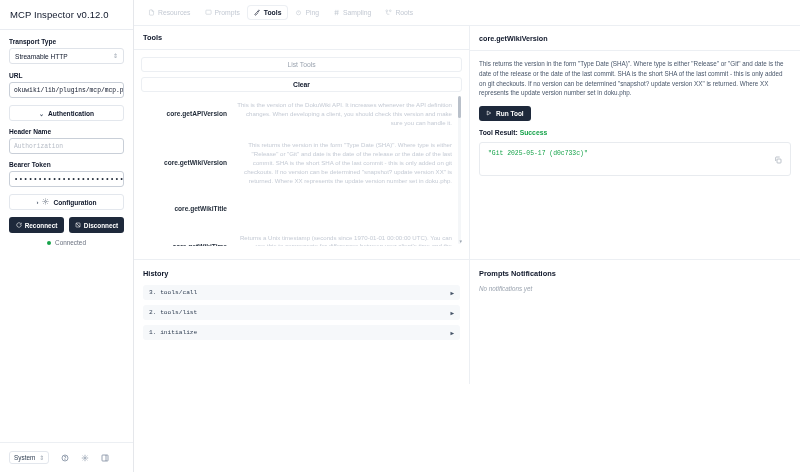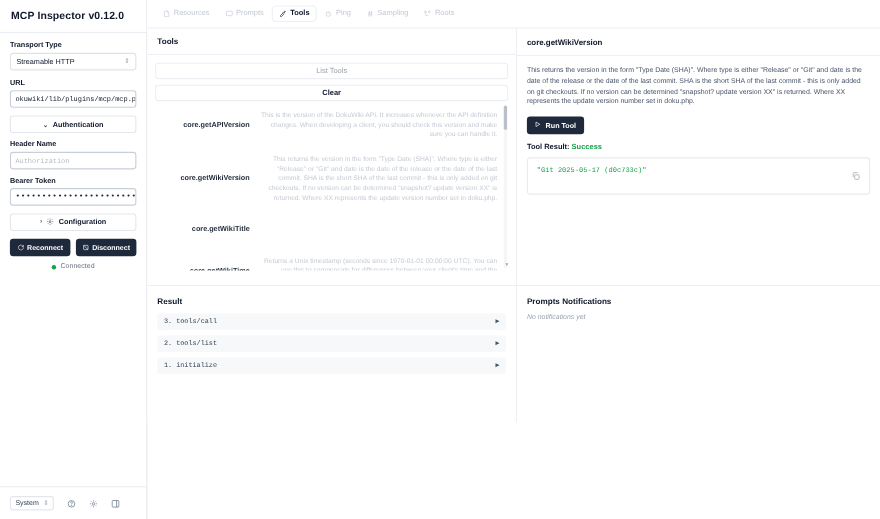--- a/index.html
+++ b/index.html
@@ -17,21 +17,21 @@
     width: 134px; height: 472px;
     background: #ffffff;
     border-right: 1px solid #e5e7eb;
     display: flex; flex-direction: column;
     flex: 0 0 134px;
   }
   .sidebar-head {
     padding: 9px 10px 9px 10px;
     border-bottom: 1px solid #e9ecf1;
   }
-  .app-title { font-size: 9.5px; font-weight: bold; color: #0f172a; letter-spacing: .1px; }
+  .app-title { font-size: 9.5px; font-weight: normal; color: #0f172a; letter-spacing: .1px; }
   .sidebar-body { padding: 8px 9px 0 9px; flex: 1; overflow: hidden; }
 
   .field-label { font-size: 6.6px; font-weight: bold; color: #0f172a; margin-bottom: 3px; }
 
   .select-box {
     height: 16px; border: 1px solid #dfe3e9; border-radius: 3px;
     background: #fff; display: flex; align-items: center; justify-content: space-between;
     padding: 0 5px; font-size: 6.6px; color: #0f172a; margin-bottom: 8px;
   }
   .chev-ud { font-size: 6px; color: #9aa3af; line-height: 1; }
@@ -397,21 +397,21 @@
                   <path d="M5 15V5a2 2 0 0 1 2-2h10"></path>
               </svg>
             </span>
           </div>
         </div>
       </section>
     </div>
 
     <div class="bottom">
       <section class="bottom-left">
-        <div class="sec-title">Result</div>
+        <div class="sec-title">History</div>
         <div class="hist-row">
           <span>3. tools/call</span>
           <span class="hist-caret">▶</span>
         </div>
         <div class="hist-row">
           <span>2. tools/list</span>
           <span class="hist-caret">▶</span>
         </div>
         <div class="hist-row">
           <span>1. initialize</span>

